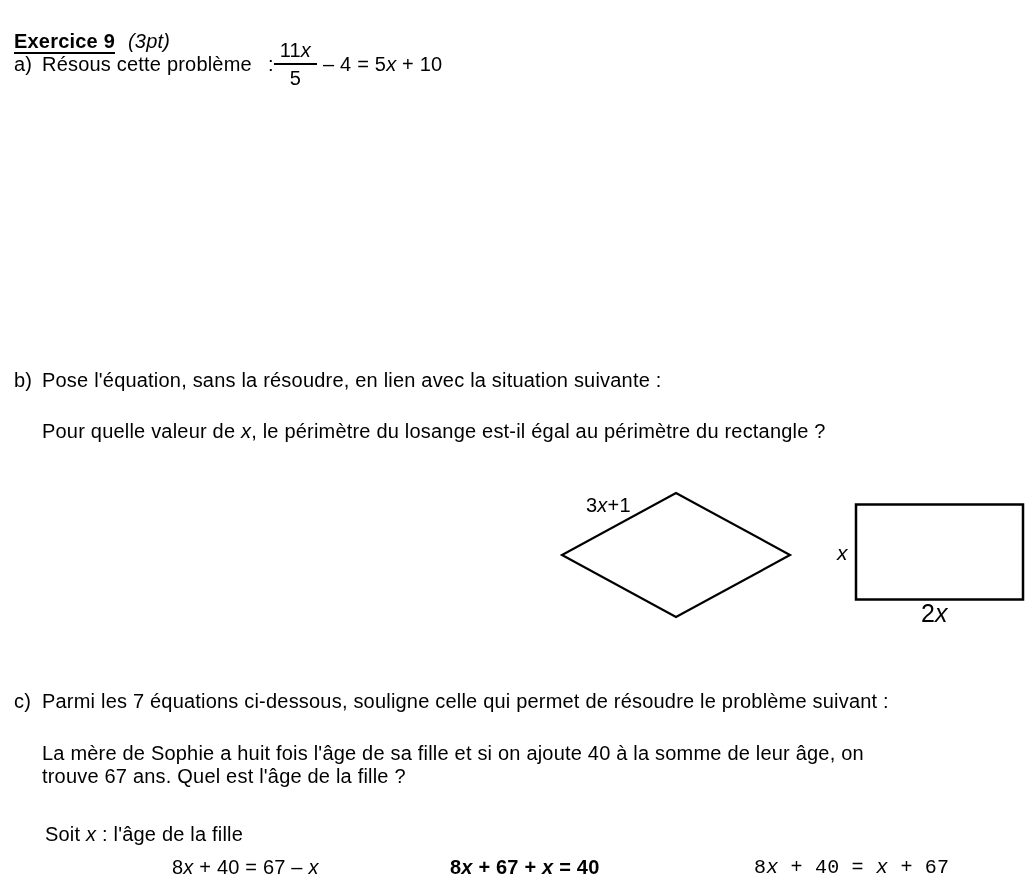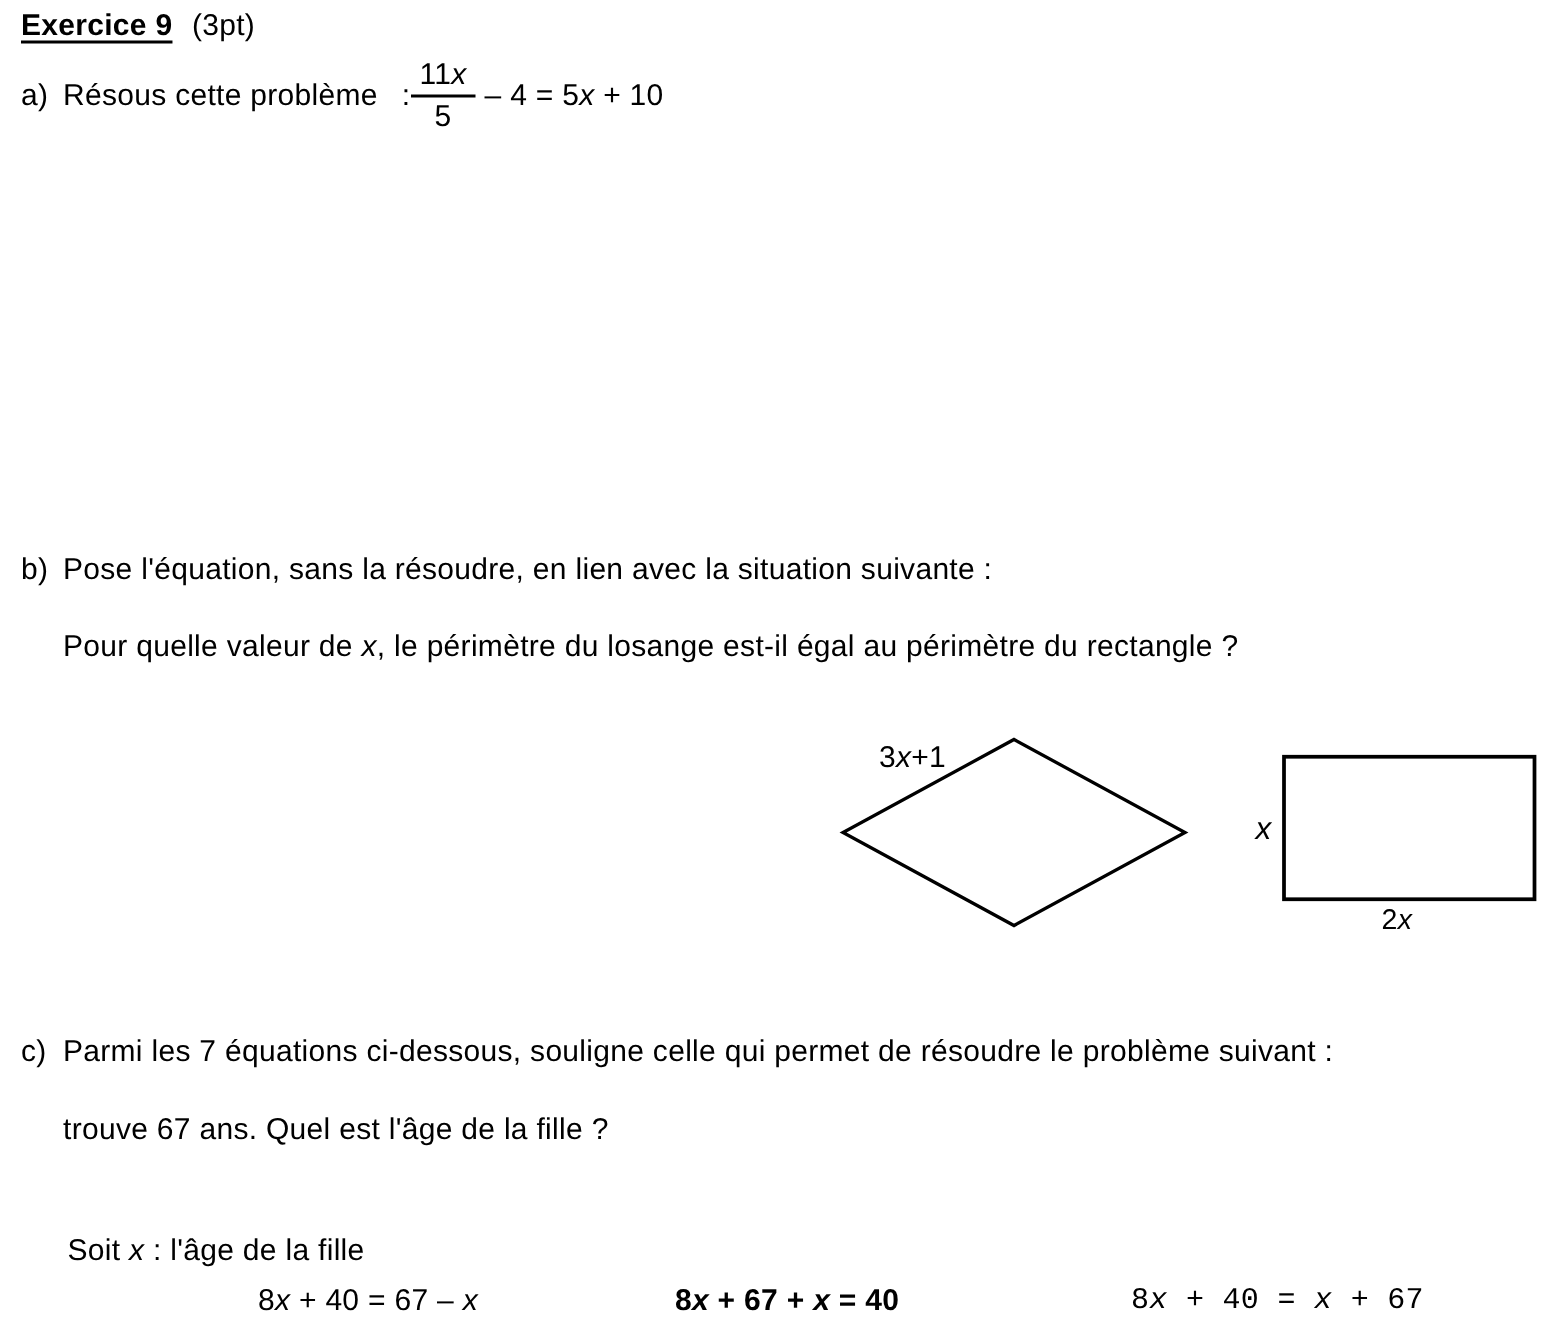--- a/index.html
+++ b/index.html
@@ -19,21 +19,21 @@
   i { font-style: italic; }
 
   
   .title-row { display: flex; align-items: baseline; }
   .title {
     font-weight: bold;
     text-decoration: underline;
     text-decoration-thickness: 2px;
     text-underline-offset: 4px;
   }
-  .points { margin-left: 13px; }
+  .points { font-style: italic; margin-left: 13px; margin-top: 24px; }
 
   
   .part-row { display: flex; align-items: baseline; }
   .part-label { width: 28px; flex: 0 0 28px; }
 
   
   .eq-row { display: flex; align-items: center; height: 58px; }
   .eq-row .part-label { align-self: center; }
   .colon { margin-left: 16px; }
   .frac { display: inline-block; text-align: center; vertical-align: middle; }
@@ -73,28 +73,29 @@
   </div>
 
   <div class="abs" style="left:42px; top:421px;">Pour quelle valeur de <i>x</i>, le périmètre du losange est-il égal au périmètre du rectangle ?</div>
 
   <svg class="figures" width="479" height="168" viewBox="0 0 479 168">
     <polygon points="126,12 240,74 126,136 12,74" fill="none" stroke="#000000" stroke-width="2.2"></polygon>
     <rect x="306" y="23.5" width="167" height="95" fill="none" stroke="#000000" stroke-width="2.5"></rect>
   </svg>
   <div class="abs" style="left:586px; top:495px;">3<i>x</i>+1</div>
   <div class="abs" style="left:837px; top:542px; font-size:21px;"><i>x</i></div>
-  <div class="abs" style="left:921px; top:603px; font-size:19px;">2<i>x</i></div>
+  <div class="abs" style="left:921px; top:603px; font-size:25px;">2<i>x</i></div>
 
   <div class="abs part-row" style="left:14px; top:691px;">
     <span class="part-label">c)</span>
     <span>Parmi les 7 équations ci-dessous, souligne celle qui permet de résoudre le problème suivant :</span>
   </div>
 
   <div class="abs para" style="left:42px; top:742px;">
+    <div>La mère de Sophie a huit fois l'âge de sa fille et si on ajoute 40 à la somme de leur âge, on</div>
     <div>trouve 67 ans. Quel est l'âge de la fille ?</div>
   </div>
 
   <div class="abs" style="left:45px; top:824px;">Soit <i>x</i> : l'âge de la fille</div>
 
   <div class="abs" style="left:172px; top:857px;">8<i>x</i> + 40 = 67 – <i>x</i></div>
   <div class="abs" style="left:450px; top:857px;font-weight:bold;">8<i>x</i> + 67 + <i>x</i> = 40</div>
   <div class="abs" style="left:754px; top:857px;font-family:Liberation Mono, monospace;">8<i>x</i> + 40 = <i>x</i> + 67</div>
 
 </div>

